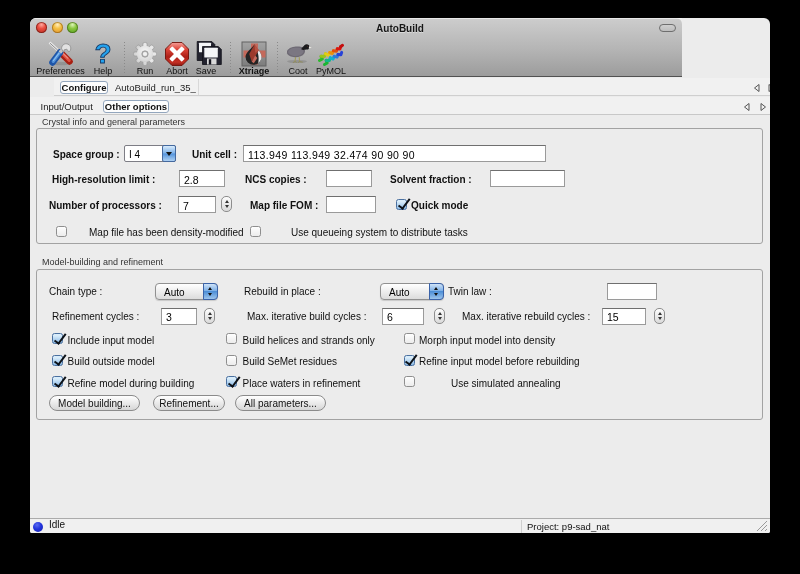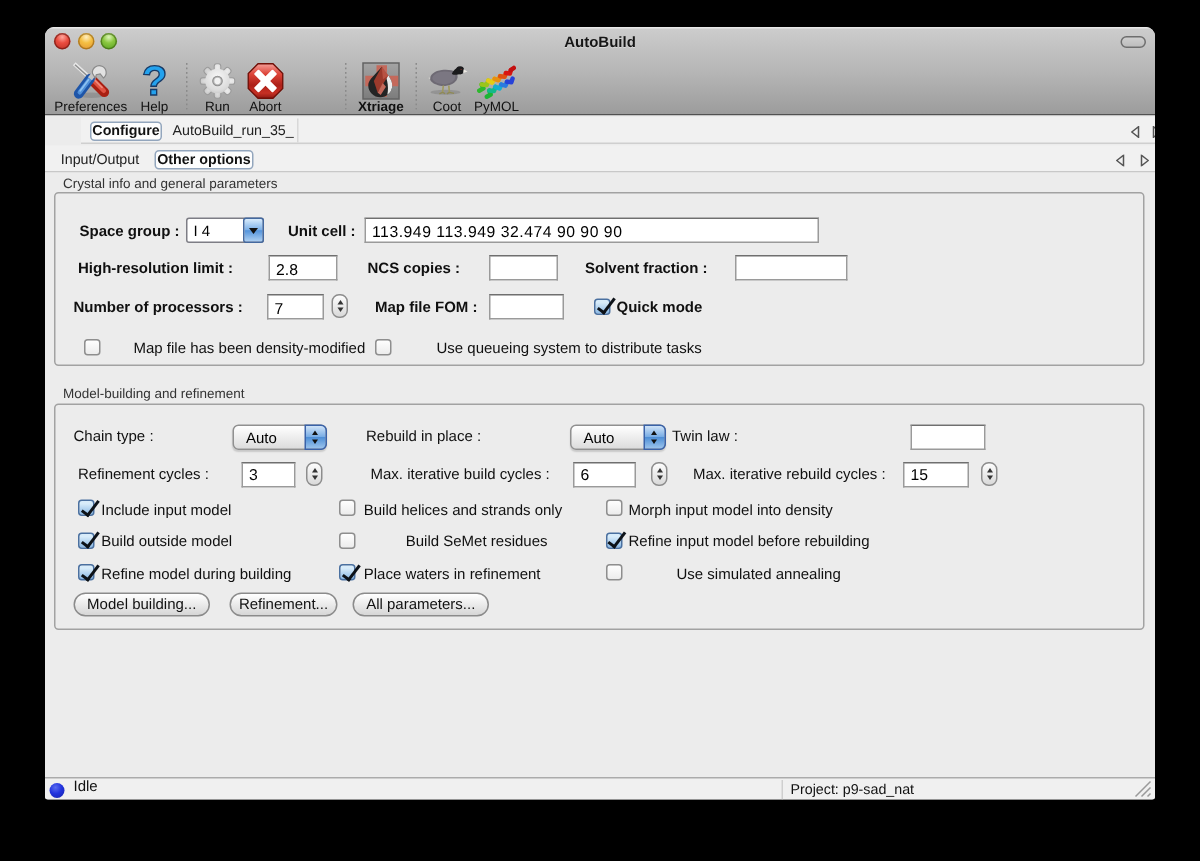--- a/index.html
+++ b/index.html
@@ -1,16 +1,16 @@
 <!DOCTYPE html>
 <html><head><meta charset="utf-8"><style>
 *{margin:0;padding:0;box-sizing:border-box;}
 html,body{width:800px;height:574px;background:#000;font-family:"Liberation Sans",sans-serif;overflow:hidden;}
 #win{position:absolute;left:30px;top:18px;width:740px;height:515px;border-radius:6px 6px 2px 2px;overflow:hidden;background:#ececec;box-shadow:0 8px 24px rgba(0,0,0,.55);}
-#chrome{position:absolute;left:0;top:0;width:740px;height:59px;background:linear-gradient(#cdcdcd,#b4b4b4 55%,#9c9c9c);border-bottom:1px solid #515151;border-radius:6px 6px 0 0;}
+#chrome{position:absolute;left:0;top:0;width:652px;height:59px;background:linear-gradient(#cdcdcd,#b4b4b4 55%,#9c9c9c);border-bottom:1px solid #515151;border-radius:6px 6px 0 0;}
 #chrome:before{content:"";position:absolute;left:0;top:0;right:0;height:1px;background:rgba(255,255,255,.55);border-radius:6px 6px 0 0;}
 .tl{position:absolute;top:4px;width:11px;height:11px;border-radius:50%;}
 #tlr{left:6px;background:radial-gradient(circle at 50% 25%,#ffa79e 0%,#ea4d40 40%,#cc3a2e 75%,#8e211b 100%);box-shadow:inset 0 0 0 1px rgba(90,15,10,.55);}
 #tly{left:22px;background:radial-gradient(circle at 50% 25%,#ffeec0 0%,#f4bf42 40%,#e8a339 75%,#a56a12 100%);box-shadow:inset 0 0 0 1px rgba(130,85,12,.55);}
 #tlg{left:37px;background:radial-gradient(circle at 50% 25%,#ddf4b8 0%,#8ac740 40%,#68ad2c 75%,#40700f 100%);box-shadow:inset 0 0 0 1px rgba(55,90,12,.55);}
 #title{position:absolute;left:0;top:5px;width:740px;text-align:center;font-size:10px;font-weight:bold;color:#161616;text-shadow:0 1px 0 rgba(255,255,255,.4);}
 #loz{position:absolute;right:6px;top:6px;width:17px;height:8px;border:1px solid #6e6e6e;border-radius:5px;background:linear-gradient(#cfcfcf,#bdbdbd);}
 .titem{position:absolute;top:22px;height:37px;text-align:center;}
 .titem .lbl{position:absolute;bottom:1px;left:0;right:0;font-size:9px;color:#111;}
 .titem svg{position:absolute;left:50%;transform:translateX(-50%);top:1px;}
@@ -108,20 +108,31 @@
     </linearGradient>
           </defs>
     <path d="M8 1.5 L18 1.5 L24.5 8 L24.5 18 L18 24.5 L8 24.5 L1.5 18 L1.5 8 Z" fill="url(#abg)" stroke="#701008" stroke-width="0.9"></path>
     <g fill="#ffffff" transform="rotate(45 13 13)">
      <rect x="4.2" y="10.8" width="17.6" height="4.4" rx="0.7"></rect>
      <rect x="10.8" y="4.2" width="4.4" height="17.6" rx="0.7"></rect>
     </g>
    </svg>
    <div class="lbl">Abort</div>
   </div>
+  <div class="titem" style="left:146px;width:60px;">
+   <svg width="26" height="26" viewBox="0 0 26 26" style="margin-left:3px;top:-1px;">
+    <path d="M1.2 2.5 h14.6 l3 3 v16 h-17.6 Z" fill="#23232f" stroke="#101018" stroke-width="0.8"></path>
+    <rect x="3" y="3.8" width="12" height="9.5" rx="0.5" fill="#f4f5f7"></rect>
+    <path d="M6.5 7.5 h15.8 l3 3 v15 h-18.8 Z" fill="#23232f" stroke="#101018" stroke-width="0.8"></path>
+    <rect x="8.3" y="8.8" width="13.5" height="9.8" rx="0.5" fill="#f4f5f7"></rect>
+    <rect x="11" y="19.5" width="9.5" height="6" fill="#d9d9d9"></rect>
+    <rect x="12.8" y="20.2" width="2.4" height="5.3" fill="#14141e"></rect>
+   </svg>
+   <div class="lbl">Save</div>
+  </div>
   <div class="titem" style="left:193px;width:62px;font-weight:bold;">
    <svg width="26" height="26" viewBox="0 0 26 26">
     <defs>
      <linearGradient id="xtg" x1="0" y1="0" x2="0" y2="1">
               <stop offset="0" stop-color="#a4a4a4"></stop>
               <stop offset="1" stop-color="#7c7c7c"></stop>
             </linearGradient>
     </defs>
     <rect x="1" y="1" width="24" height="24" fill="url(#xtg)" stroke="#636363" stroke-width="1"></rect>
     <path d="M10 2.5 h7 v7 h7.5 v7 h-7.5 v7 h-7 v-7 H2.5 v-7 H10 Z" fill="#c4695b"></path>
@@ -238,21 +249,21 @@
   <div class="spin" style="left:624px;top:192.5px;"></div>
   <div class="cb c" style="left:22px;top:218px;"></div>
       <div class="lab" style="left:37.5px;top:219.5px;">Include input model</div>
   <div class="cb" style="left:196px;top:218px;"></div>
       <div class="lab" style="left:212.5px;top:219.5px;">Build helices and strands only</div>
   <div class="cb" style="left:373.5px;top:218px;"></div>
       <div class="lab" style="left:389px;top:219.5px;">Morph input model into density</div>
   <div class="cb c" style="left:22px;top:239.5px;"></div>
       <div class="lab" style="left:37.5px;top:241px;">Build outside model</div>
   <div class="cb" style="left:196px;top:239.5px;"></div>
-      <div class="lab" style="left:212.5px;top:241px;margin-left:28px;">Build SeMet residues</div>
+      <div class="lab" style="left:212.5px;top:241px;">Build SeMet residues</div>
   <div class="cb c" style="left:373.5px;top:239.5px;"></div>
       <div class="lab" style="left:389px;top:241px;">Refine input model before rebuilding</div>
   <div class="cb c" style="left:22px;top:261px;"></div>
       <div class="lab" style="left:37.5px;top:262.5px;">Refine model during building</div>
   <div class="cb c" style="left:196px;top:261px;"></div>
       <div class="lab" style="left:212.5px;top:262.5px;">Place waters in refinement</div>
   <div class="cb" style="left:373.5px;top:261px;"></div>
       <div class="lab" style="left:411px;top:262.5px;margin-left:10px;">Use simulated annealing</div>
   <div class="btn" style="left:19px;top:280px;width:91px;">Model building...</div>
   <div class="btn" style="left:123px;top:280px;width:72px;">Refinement...</div>

